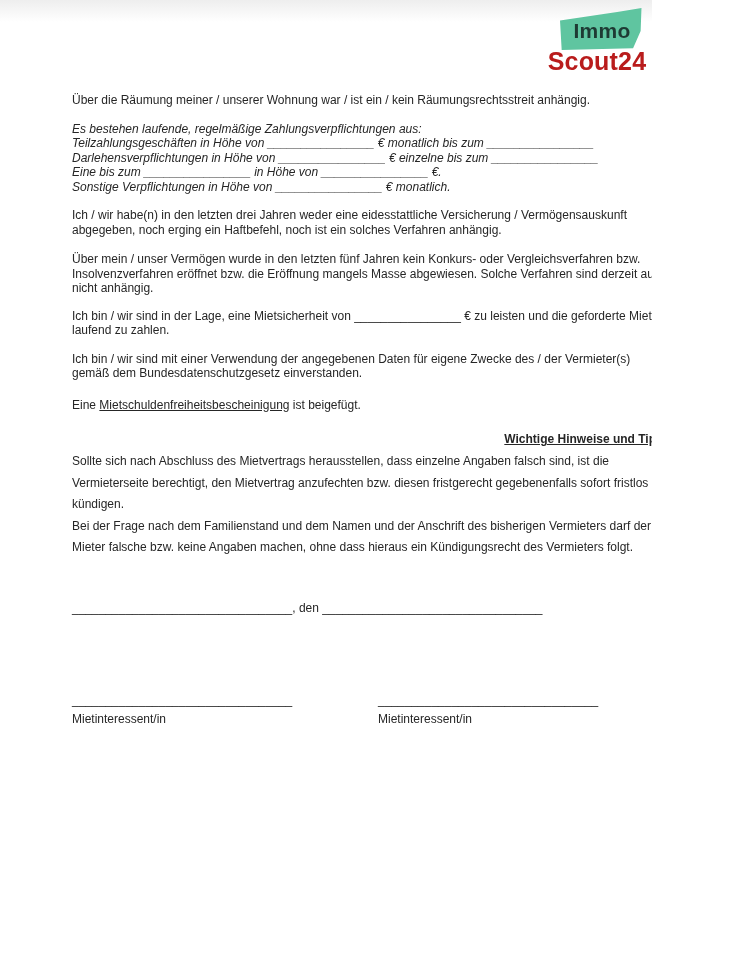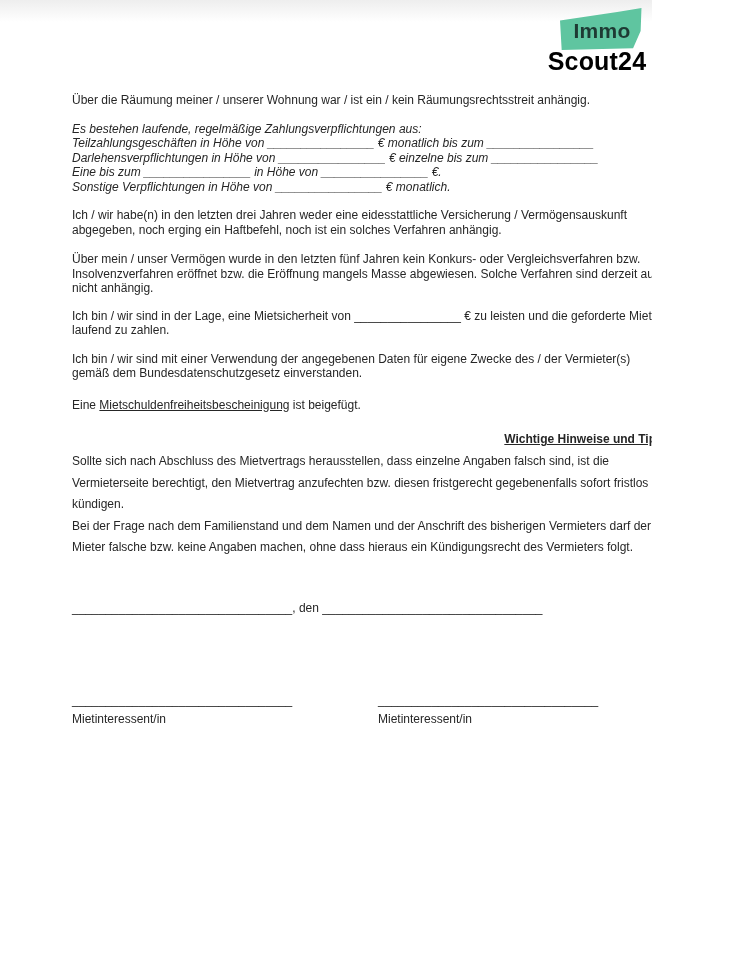--- a/index.html
+++ b/index.html
@@ -54,21 +54,21 @@
 </head>
 <body>
 
 <div class="page">
   <div class="top-shade"></div>
 
   <div class="logo">
     <div class="logo-badge" style="background: rgb(95, 197, 160);">
       <span style="color: rgb(30, 58, 51);">Immo</span>
     </div>
-    <div class="logo-brand" style="color: #000000;">Scout24</div>
+    <div class="logo-brand" style="color: #b91c1c;">Scout24</div>
   </div>
 
   <div class="doc">
 
     <p class="para first">Über die Räumung meiner / unserer Wohnung war / ist ein / kein Räumungsrechtsstreit anhängig.</p>
 
     <div class="block">
       <div class="line">Es bestehen laufende, regelmäßige Zahlungsverpflichtungen aus:</div>
       <div class="line">Teilzahlungsgeschäften in Höhe von ________________ € monatlich bis zum ________________</div>
       <div class="line">Darlehensverpflichtungen in Höhe von ________________ € einzelne bis zum ________________</div>

